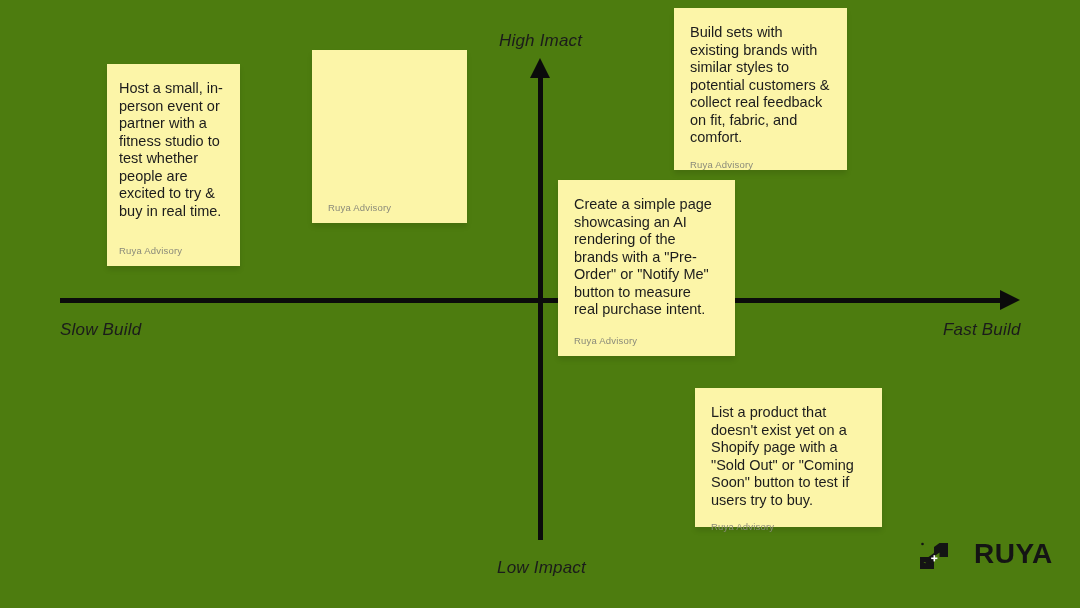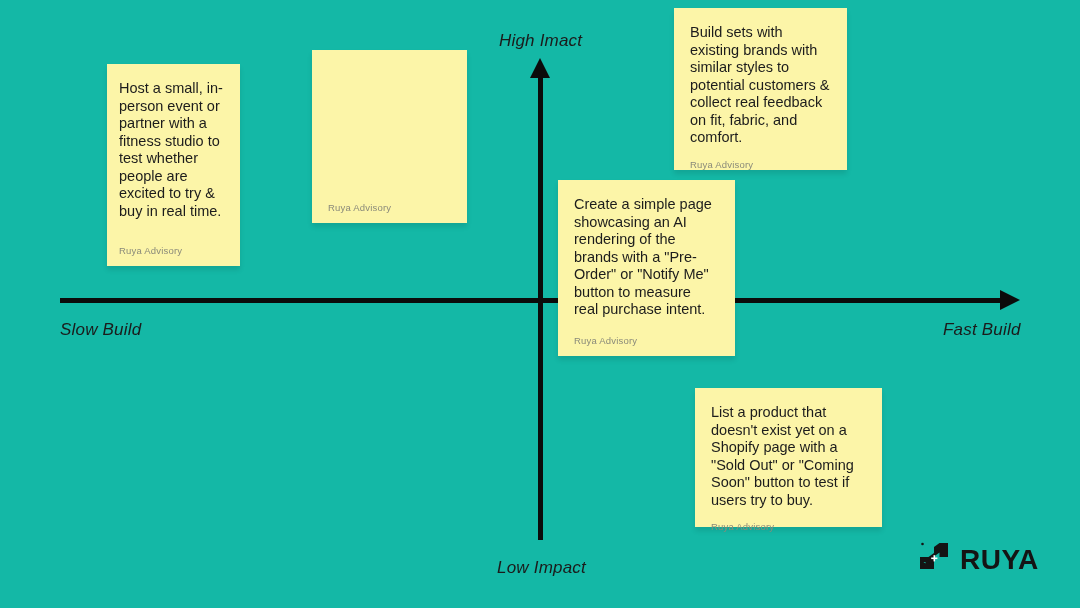--- a/index.html
+++ b/index.html
@@ -10,21 +10,21 @@
     width: 1080px;
     height: 608px;
     background: #f0f0f0;
     font-family: "Liberation Sans", sans-serif;
     overflow: hidden;
   }
   #board {
     position: relative;
     width: 1080px;
     height: 608px;
-    background: #14b8a6;
+    background: #4d7c0f;
   }
 
   
   .axis-h {
     position: absolute;
     left: 60px;
     top: 298px;
     width: 948px;
     height: 5px;
     background: #0b0b0b;
@@ -101,22 +101,22 @@
   .note-3 { left: 674px; top: 8px;   width: 173px; height: 162px; }
   .note-4 { left: 558px; top: 180px; width: 177px; height: 176px; z-index: 5; }
   .note-5 { left: 695px; top: 388px; width: 187px; height: 139px; }
 
   
   .logo {
     position: absolute;
     left: 917px;
     top: 540px;
     display: flex;
-    align-items: flex-end;
-    gap: 9px;
+    align-items: flex-start;
+    gap: 23px;
   }
   .logo-mark {
     width: 34px;
     height: 34px;
     display: block;
   }
   .logo-text {
     font-size: 28px;
     font-weight: bold;
     letter-spacing: 0.5px;

